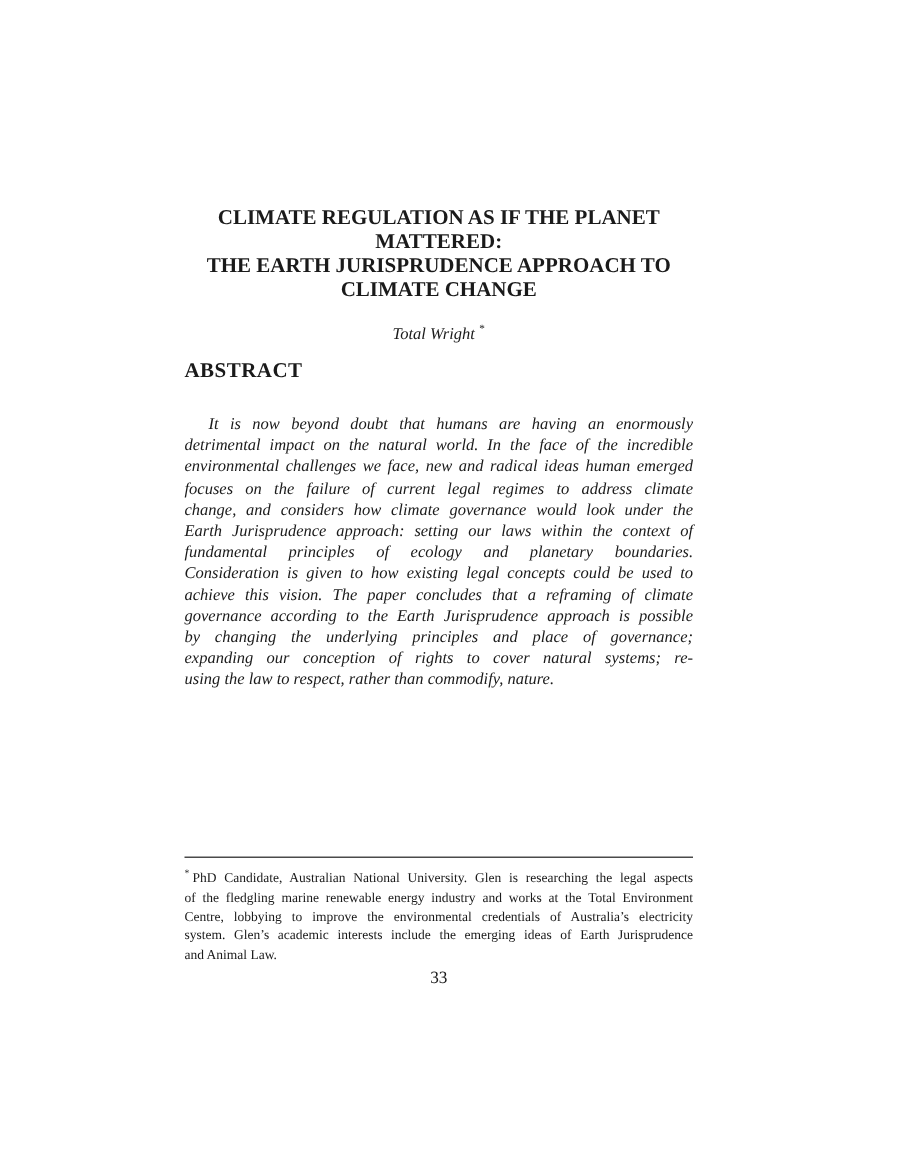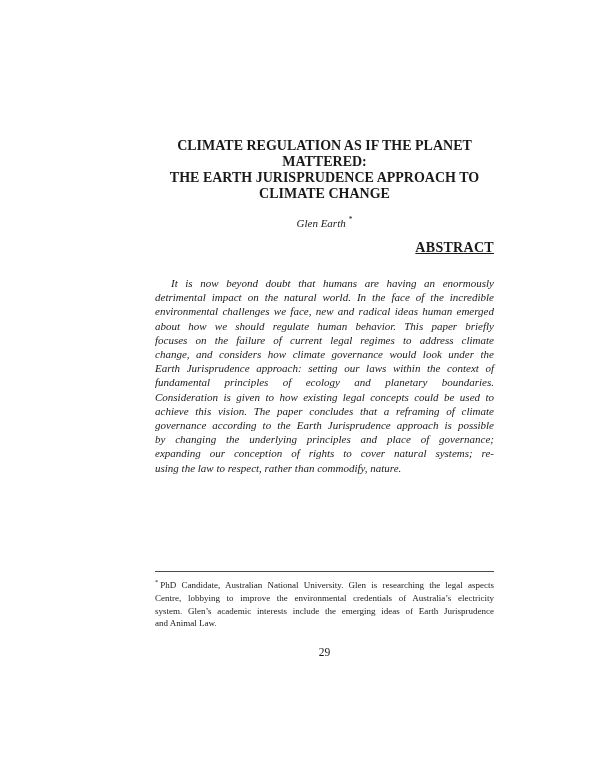--- a/index.html
+++ b/index.html
@@ -8,21 +8,20 @@
     background: #ffffff;
   }
   .page {
     position: relative;
     width: 484px;
     height: 776px;
     background: #ffffff;
     color: #1a1a1a;
     font-family: "Liberation Serif", "DejaVu Serif", serif;
     overflow: hidden;
-    margin-left: 32px;
   }
   .content {
     position: absolute;
     left: 123px;
     top: 138px;
     width: 339px;
   }
   .title-line {
     font-weight: bold;
     font-size: 14px;
@@ -41,23 +40,22 @@
     font-style: normal;
     margin-left: 3px;
     vertical-align: super;
     line-height: 0;
   }
   .abstract-heading {
     margin-top: 10px;
     font-weight: bold;
     font-size: 14px;
     line-height: 16px;
-    text-align: right;
+    text-align: left;
     letter-spacing: 0.3px;
-    text-decoration: underline;
   }
   .abstract-par {
     margin-top: 20px;
   }
   .ab-line {
     font-style: italic;
     font-size: 11px;
     line-height: 14.2px;
     text-align: justify;
     text-align-last: justify;
@@ -116,47 +114,47 @@
 <div class="page">
   <div class="content">
 
     <div>
       <div class="title-line">CLIMATE REGULATION AS IF THE PLANET</div>
       <div class="title-line">MATTERED:</div>
       <div class="title-line">THE EARTH JURISPRUDENCE APPROACH TO</div>
       <div class="title-line">CLIMATE CHANGE</div>
     </div>
 
-    <div class="author-line"><span>Glen Earth</span><sup>*</sup></div>
+    <div class="author-line"><span>Total Wright</span><sup>*</sup></div>
 
     <div class="abstract-heading">ABSTRACT</div>
 
     <div class="abstract-par">
       <div class="ab-line first">It is now beyond doubt that humans are having an enormously</div>
       <div class="ab-line">detrimental impact on the natural world. In the face of the incredible</div>
       <div class="ab-line">environmental challenges we face, new and radical ideas human emerged</div>
-      <div class="ab-line">about how we should regulate human behavior.  This paper briefly</div>
       <div class="ab-line">focuses on the failure of current legal regimes to address climate</div>
       <div class="ab-line">change, and considers how climate governance would look under the</div>
       <div class="ab-line">Earth Jurisprudence approach: setting our laws within the context of</div>
       <div class="ab-line">fundamental principles of ecology and planetary boundaries.</div>
       <div class="ab-line">Consideration is given to how existing legal concepts could be used to</div>
       <div class="ab-line">achieve this vision.  The paper concludes that a reframing of climate</div>
       <div class="ab-line">governance according to the Earth Jurisprudence approach is possible</div>
       <div class="ab-line">by changing the underlying principles and place of governance;</div>
       <div class="ab-line">expanding our conception of rights to cover natural systems; re-</div>
       <div class="ab-line last">using the law to respect, rather than commodify, nature.</div>
     </div>
 
   </div>
 
   <div class="footnote">
     <div class="footnote-rule"></div>
     <div class="fn-text">
       <div class="fn-line"><sup>*</sup><span>PhD Candidate, Australian National University. Glen is researching the legal aspects</span></div>
+      <div class="fn-line">of the fledgling marine renewable energy industry and works at the Total Environment</div>
       <div class="fn-line">Centre, lobbying to improve the environmental credentials of Australia’s electricity</div>
       <div class="fn-line">system. Glen’s academic interests include the emerging ideas of Earth Jurisprudence</div>
       <div class="fn-line last">and Animal Law.</div>
     </div>
   </div>
 
-  <div class="page-number">29</div>
+  <div class="page-number">33</div>
 </div>
 
 </body></html>

